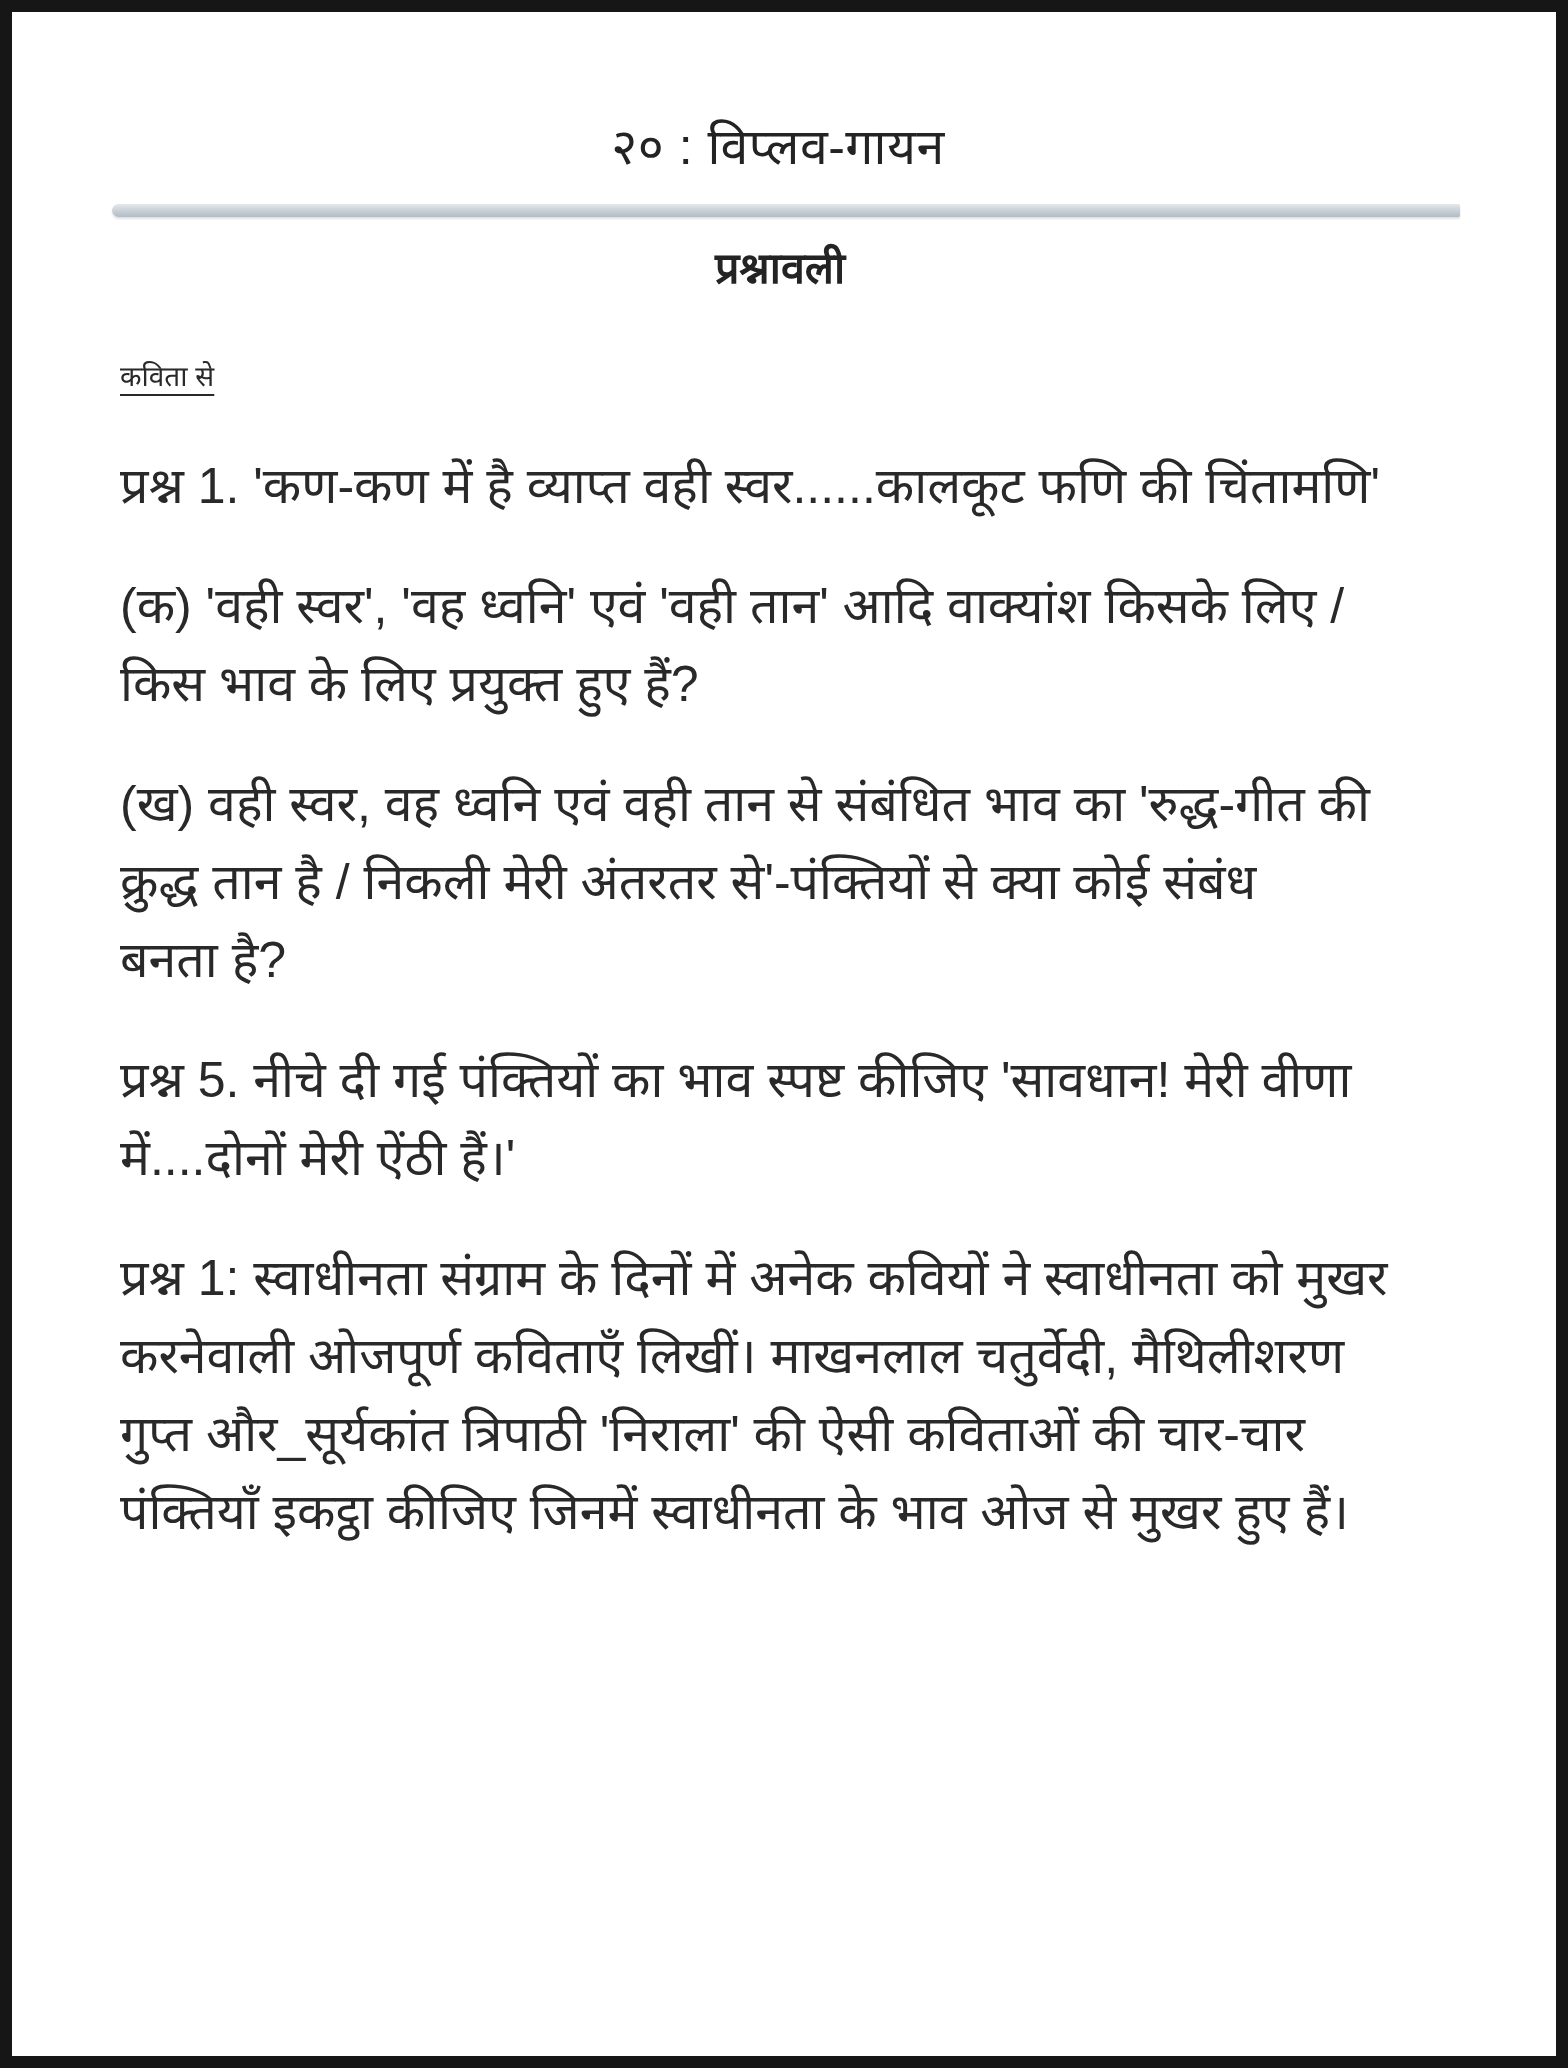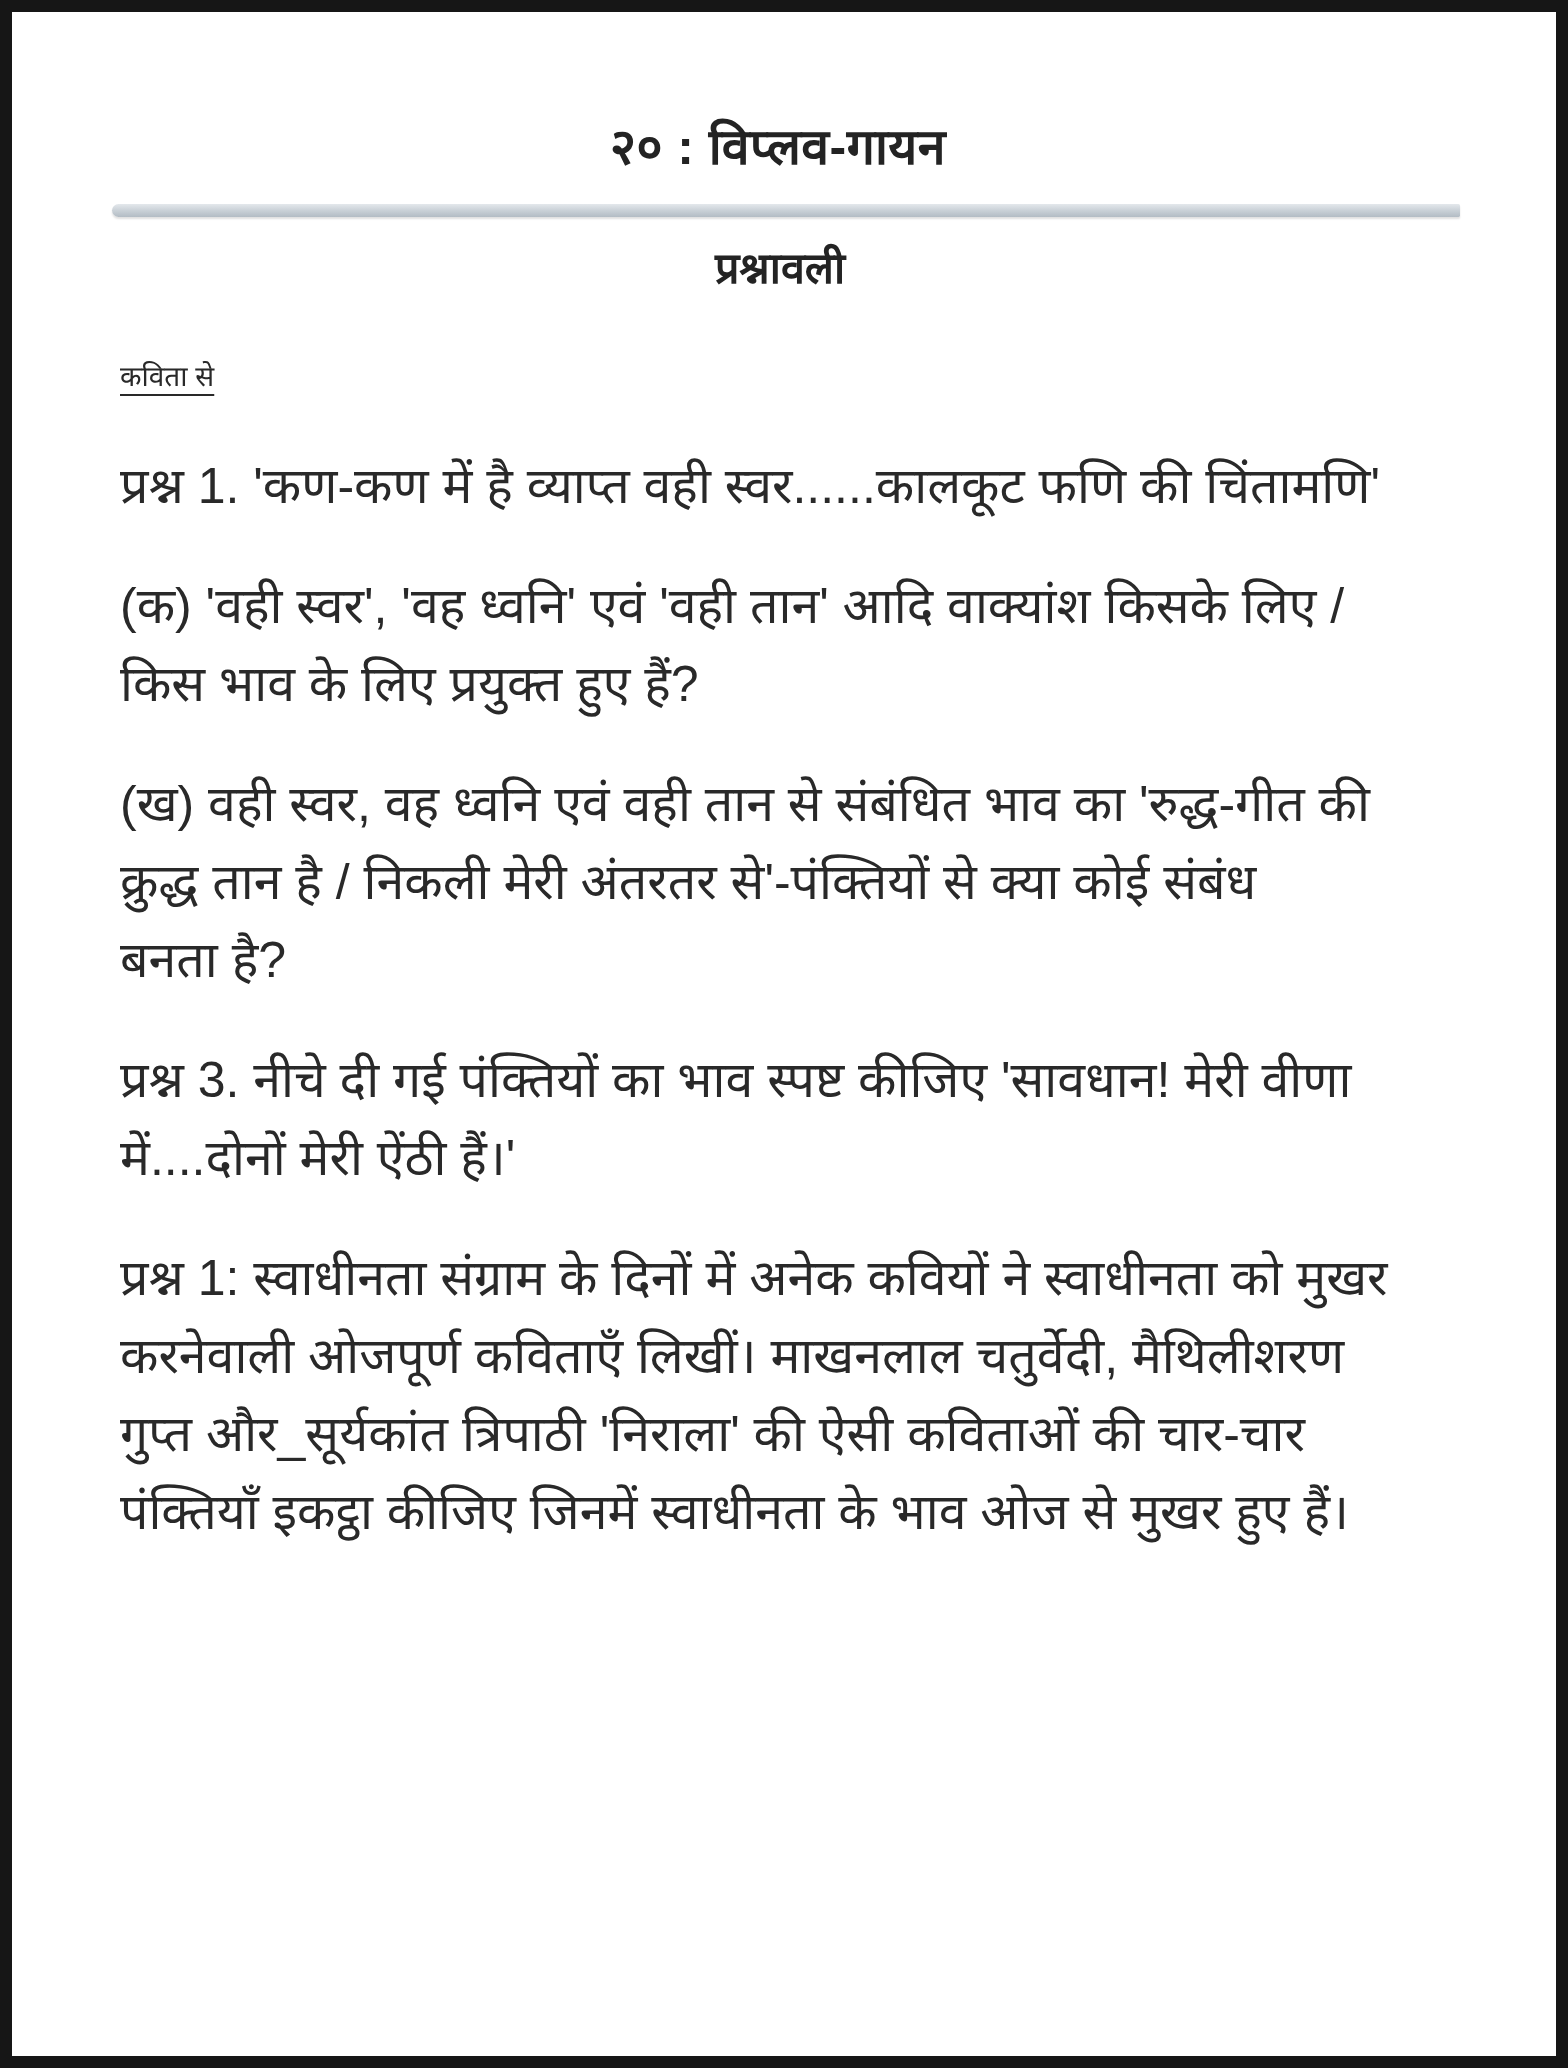--- a/index.html
+++ b/index.html
@@ -15,21 +15,21 @@
     box-sizing: border-box;
     border: 12px solid #161616;
     background: #ffffff;
     overflow: hidden;
   }
   .doc-header { text-align: center; }
   .doc-title {
     margin: 104px 12px 0 0;
     font-size: 50px;
     line-height: 62px;
-    font-weight: 700;
+    font-weight: 400;
     color: #232323;
     letter-spacing: 0.5px;
   }
   .title-rule {
     height: 13px;
     margin: 26px 96px 0 100px;
     background: linear-gradient(180deg, #e4e8ec 0%, #ccd3d9 45%, #b3bcc4 100%);
     border-radius: 8px 2px 2px 8px;
     box-shadow: 0 2px 2px rgba(0,0,0,0.12);
   }
@@ -89,21 +89,21 @@
         <span class="line">किस भाव के लिए प्रयुक्त हुए हैं?</span>
       </p>
 
       <p class="para">
         <span class="line">(ख) वही स्वर, वह ध्वनि एवं वही तान से संबंधित भाव का 'रुद्ध-गीत की</span>
         <span class="line">क्रुद्ध तान है / निकली मेरी अंतरतर से'-पंक्तियों से क्या कोई संबंध</span>
         <span class="line">बनता है?</span>
       </p>
 
       <p class="para">
-        <span class="line">प्रश्न 3. नीचे दी गई पंक्तियों का भाव स्पष्ट कीजिए 'सावधान! मेरी वीणा</span>
+        <span class="line">प्रश्न 5. नीचे दी गई पंक्तियों का भाव स्पष्ट कीजिए 'सावधान! मेरी वीणा</span>
         <span class="line">में....दोनों मेरी ऐंठी हैं।'</span>
       </p>
     </section>
 
     <section>
 
       <p class="para">
         <span class="line">प्रश्न 1: स्वाधीनता संग्राम के दिनों में अनेक कवियों ने स्वाधीनता को मुखर</span>
         <span class="line">करनेवाली ओजपूर्ण कविताएँ लिखीं। माखनलाल चतुर्वेदी, मैथिलीशरण</span>
         <span class="line">गुप्त और_सूर्यकांत त्रिपाठी 'निराला' की ऐसी कविताओं की चार-चार</span>

